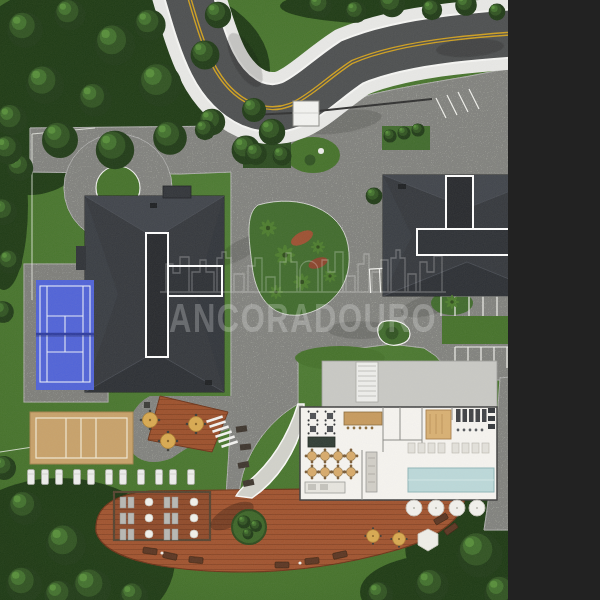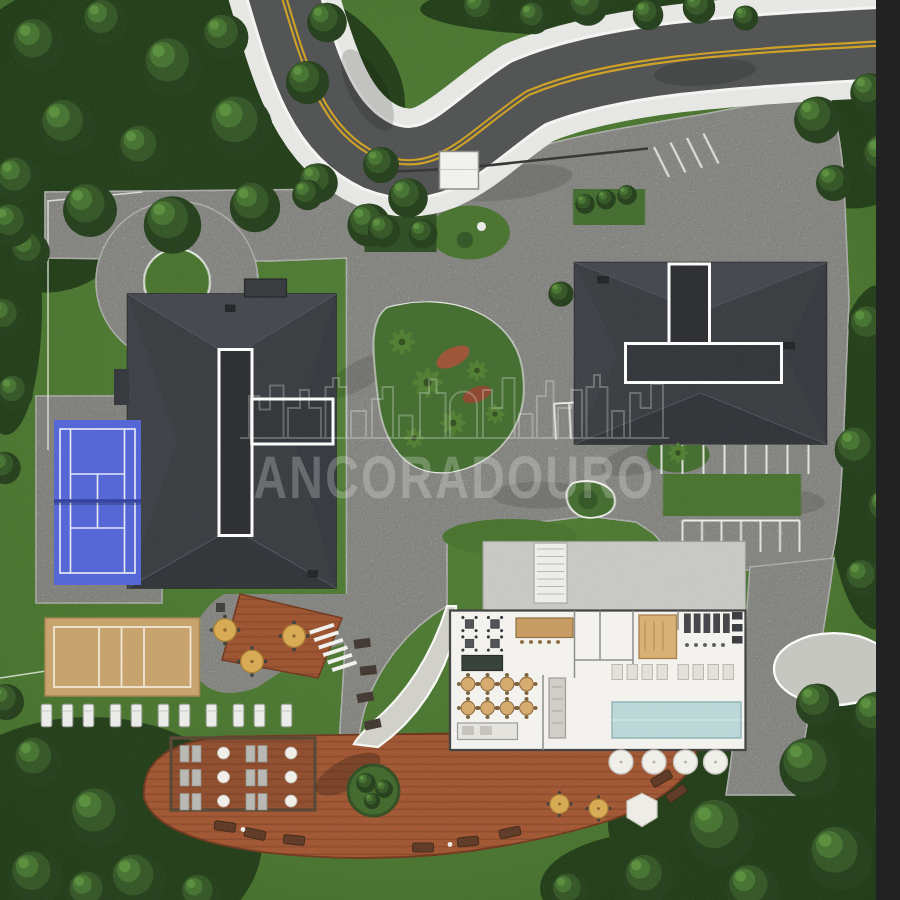--- a/index.html
+++ b/index.html
@@ -1,16 +1,16 @@
 <!DOCTYPE html>
 <html><head>
 <meta charset="utf-8">
 <style>
   html,body{margin:0;padding:0;background:#222;}
-  .stage{width:584px;height:600px;position:relative;overflow:hidden;background:#477431;
+  .stage{width:508px;height:600px;position:relative;overflow:hidden;background:#477431;
          font-family:"Liberation Sans", sans-serif;}
   svg{display:block}
 </style>
 </head>
 <body>
 
 <div class="stage">
 <svg width="600" height="600" viewBox="0 0 600 600">
   <defs>
     <radialGradient id="lawnG" cx="45%" cy="45%" r="75%">

